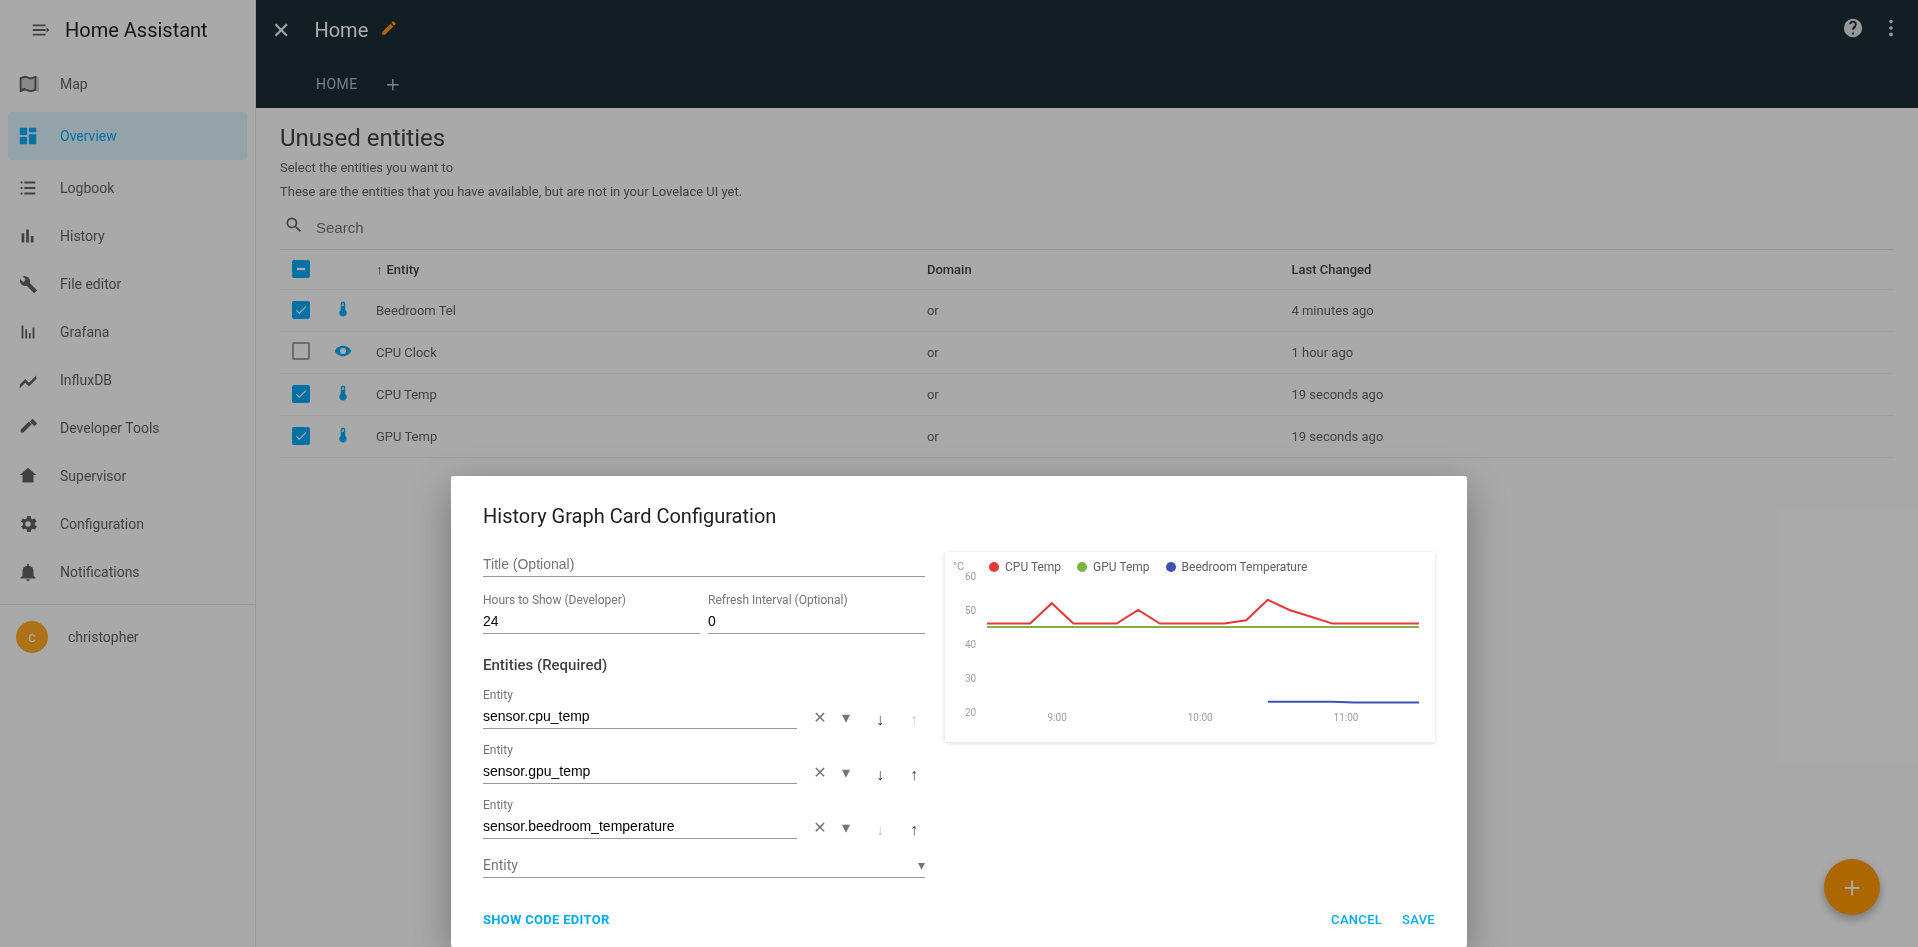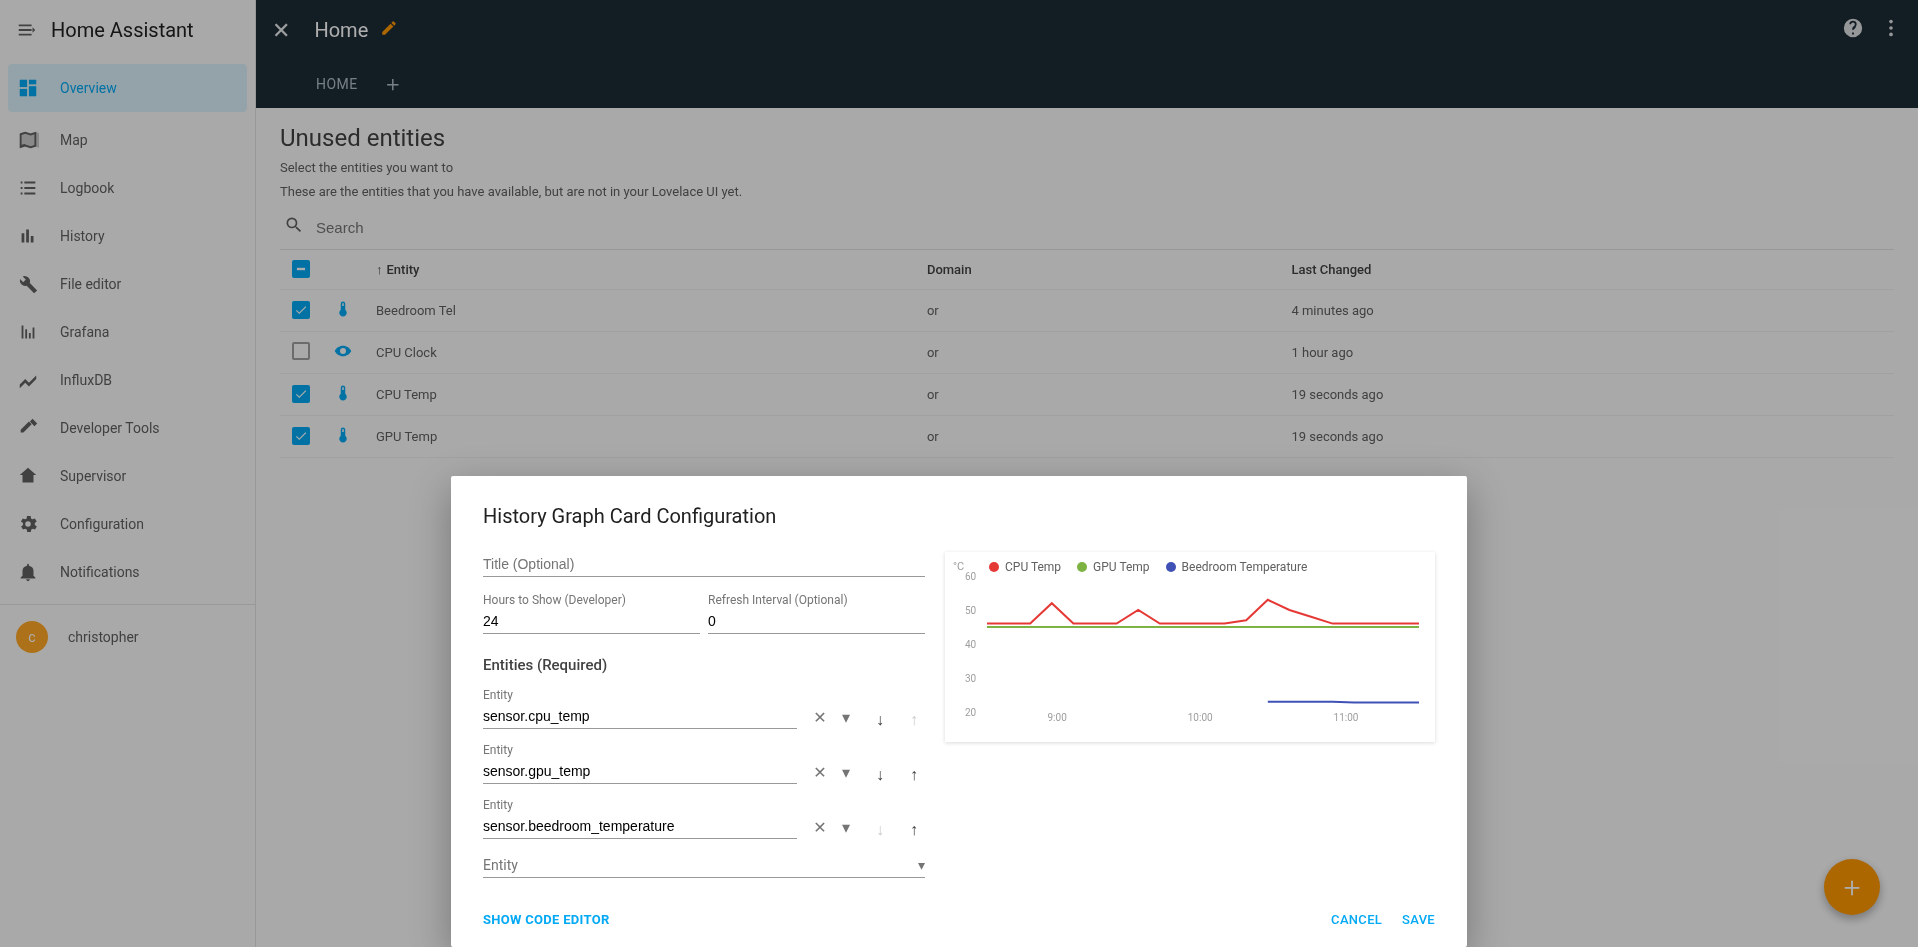--- a/index.html
+++ b/index.html
@@ -17,21 +17,21 @@
   width: 256px;
   background: #fafafa;
   border-right: 1px solid #e0e0e0;
   display: flex;
   flex-direction: column;
 }
 .sidebar-header {
   display: flex;
   align-items: center;
   height: 60px;
-  padding: 0 15px;
+  padding: 0 29px;
   gap: 12px;
 }
 .hamburger-icon {
   width: 24px; height: 24px; display: flex; align-items: center; justify-content: center;
   color: #616161; cursor: pointer;
 }
 .brand { font-size: 20px; font-weight: 400; color: #212121; }
 .nav { flex: 1; overflow: auto; }
 .nav-list, .nav-list-bottom { list-style: none; }
 .nav-item {
@@ -127,39 +127,39 @@
       <span class="hamburger-icon">
         <svg viewBox="0 0 24 24" width="22" height="22" fill="currentColor">
             <path d="M3 6h14v2H3zm0 5h14v2H3zm0 5h14v2H3z"></path>
             <path d="M21 12l-3 3V9z"></path>
           </svg>
       </span>
       <span class="brand">Home Assistant</span>
     </div>
     <nav class="nav">
       <ul class="nav-list" id="nav-list">
+          <li class="nav-item">
+            <span class="nav-icon">
+              <svg viewBox="0 0 24 24" width="22" height="22" fill="currentColor">
+                <path d="M20 3l-6 2-6-2-5 2v16l5-2 6 2 6-2 5 2V5z" opacity=".3"></path>
+                <path d="M15 5l-6-2-6 2v16l6-2 6 2 6-2V3zM9 16l-4 1.3V6.5L9 5.2zm6 2.8L9 17V5.2l6 1.8zm4-1.3-4 1.3V7l4-1.3z"></path>
+              </svg>
+            </span>
+            <span>Map</span>
+          </li>
           <li class="nav-item active">
             <span class="nav-icon">
               <svg viewBox="0 0 24 24" width="22" height="22" fill="currentColor">
                 <rect x="3" y="3" width="8" height="8"></rect>
                 <rect x="13" y="3" width="8" height="5"></rect>
                 <rect x="13" y="10" width="8" height="11"></rect>
                 <rect x="3" y="13" width="8" height="8"></rect>
               </svg>
             </span>
             <span>Overview</span>
-          </li>
-          <li class="nav-item">
-            <span class="nav-icon">
-              <svg viewBox="0 0 24 24" width="22" height="22" fill="currentColor">
-                <path d="M20 3l-6 2-6-2-5 2v16l5-2 6 2 6-2 5 2V5z" opacity=".3"></path>
-                <path d="M15 5l-6-2-6 2v16l6-2 6 2 6-2V3zM9 16l-4 1.3V6.5L9 5.2zm6 2.8L9 17V5.2l6 1.8zm4-1.3-4 1.3V7l4-1.3z"></path>
-              </svg>
-            </span>
-            <span>Map</span>
           </li>
           <li class="nav-item">
             <span class="nav-icon">
               <svg viewBox="0 0 24 24" width="22" height="22" fill="currentColor">
                 <path d="M4 5h2v2H4zm4 0h12v2H8zM4 11h2v2H4zm4 0h12v2H8zM4 17h2v2H4zm4 0h12v2H8z"></path>
               </svg>
             </span>
             <span>Logbook</span>
           </li>
           <li class="nav-item">

